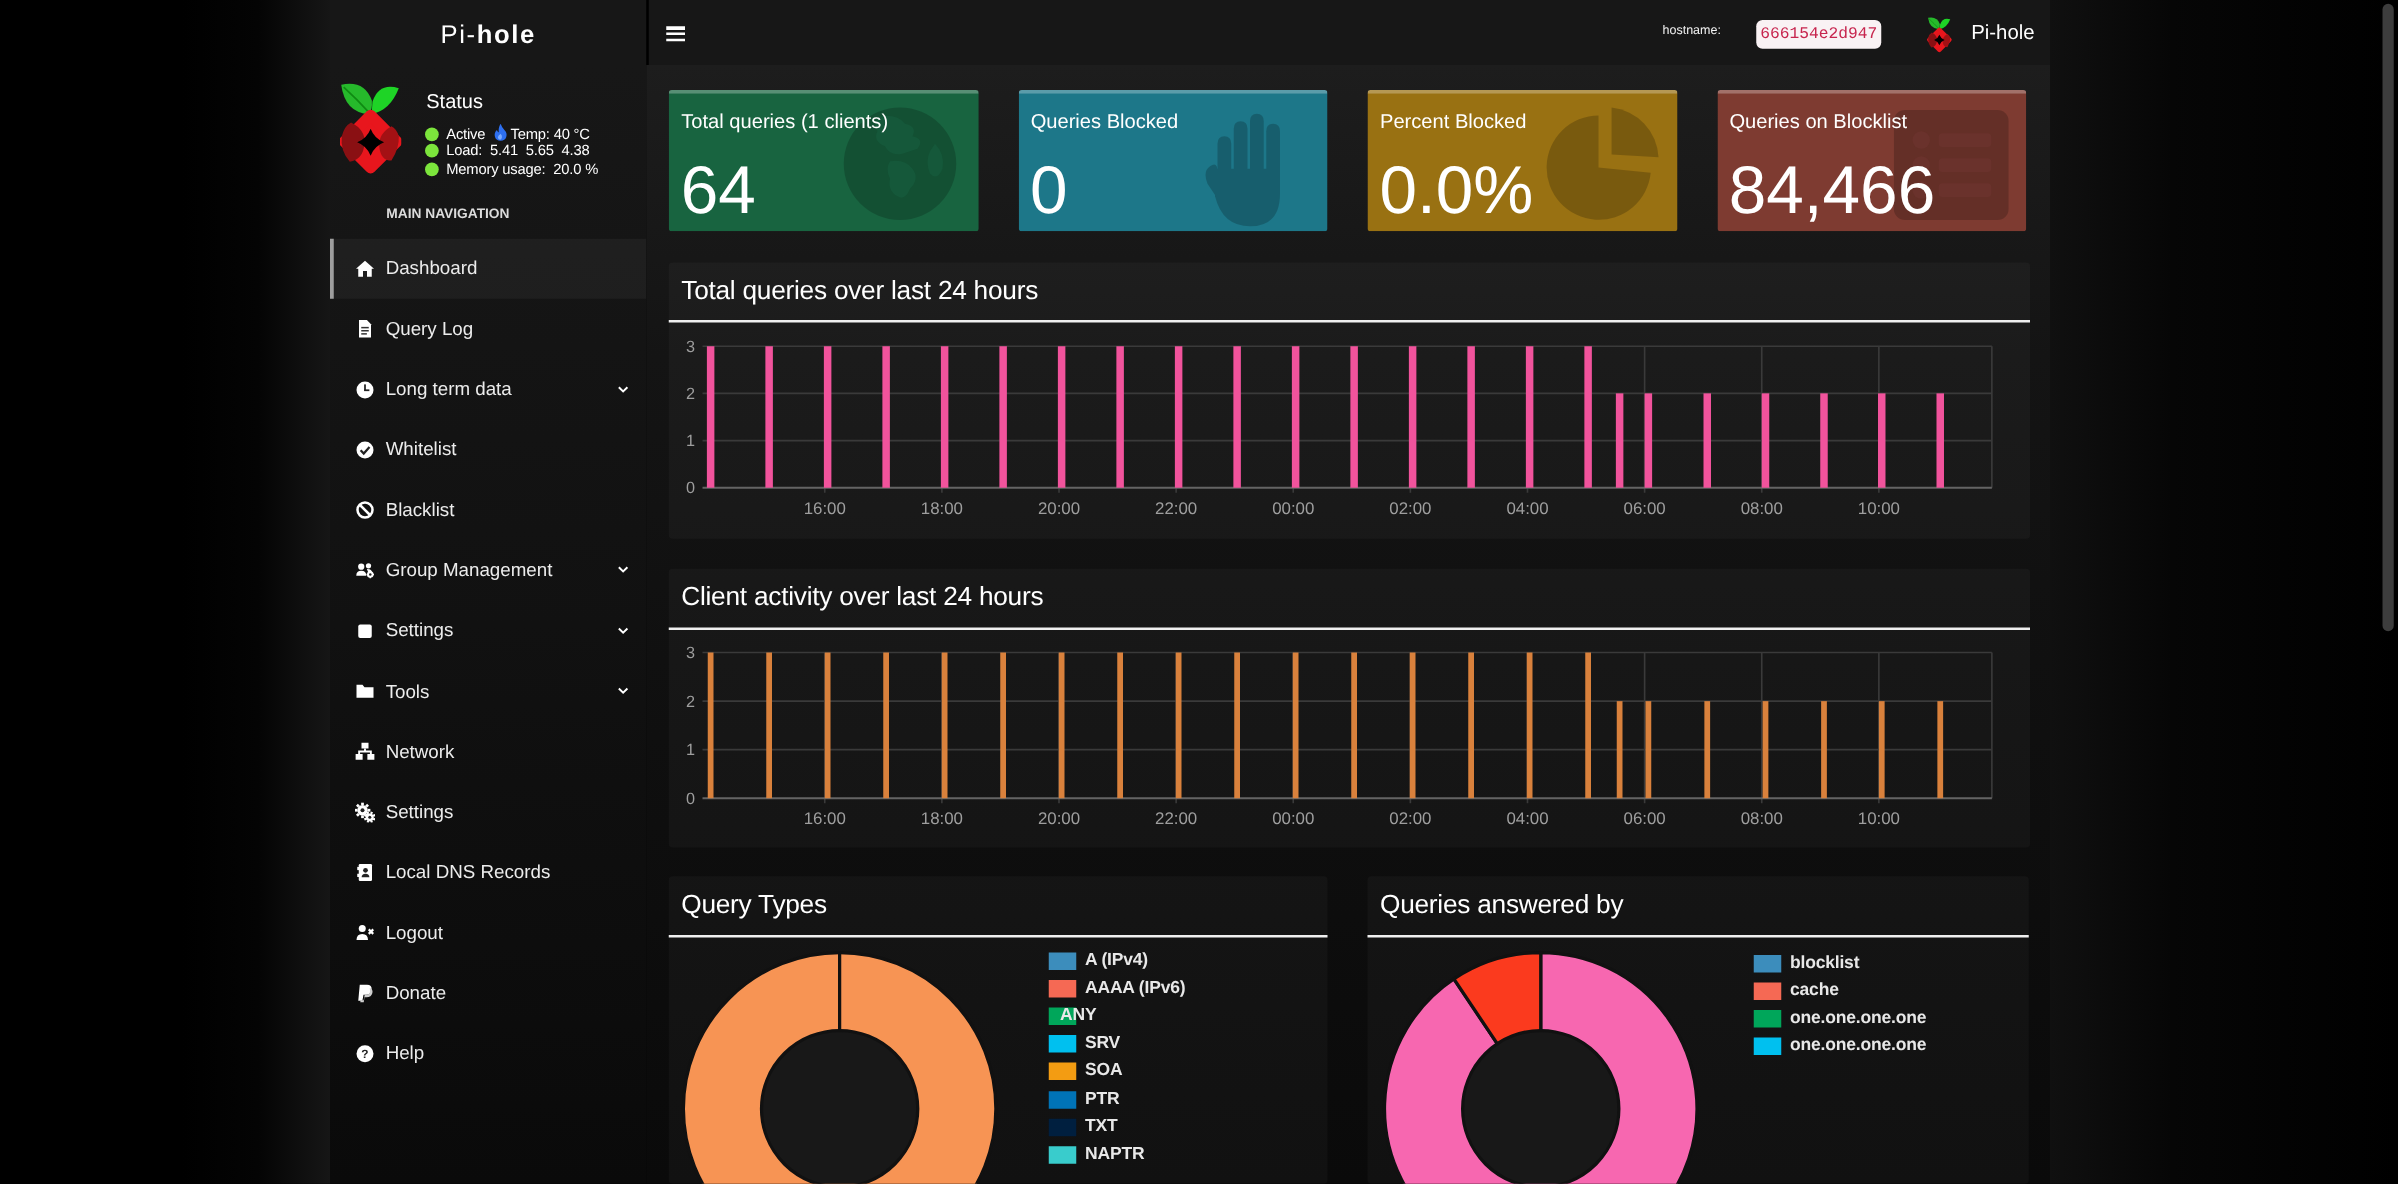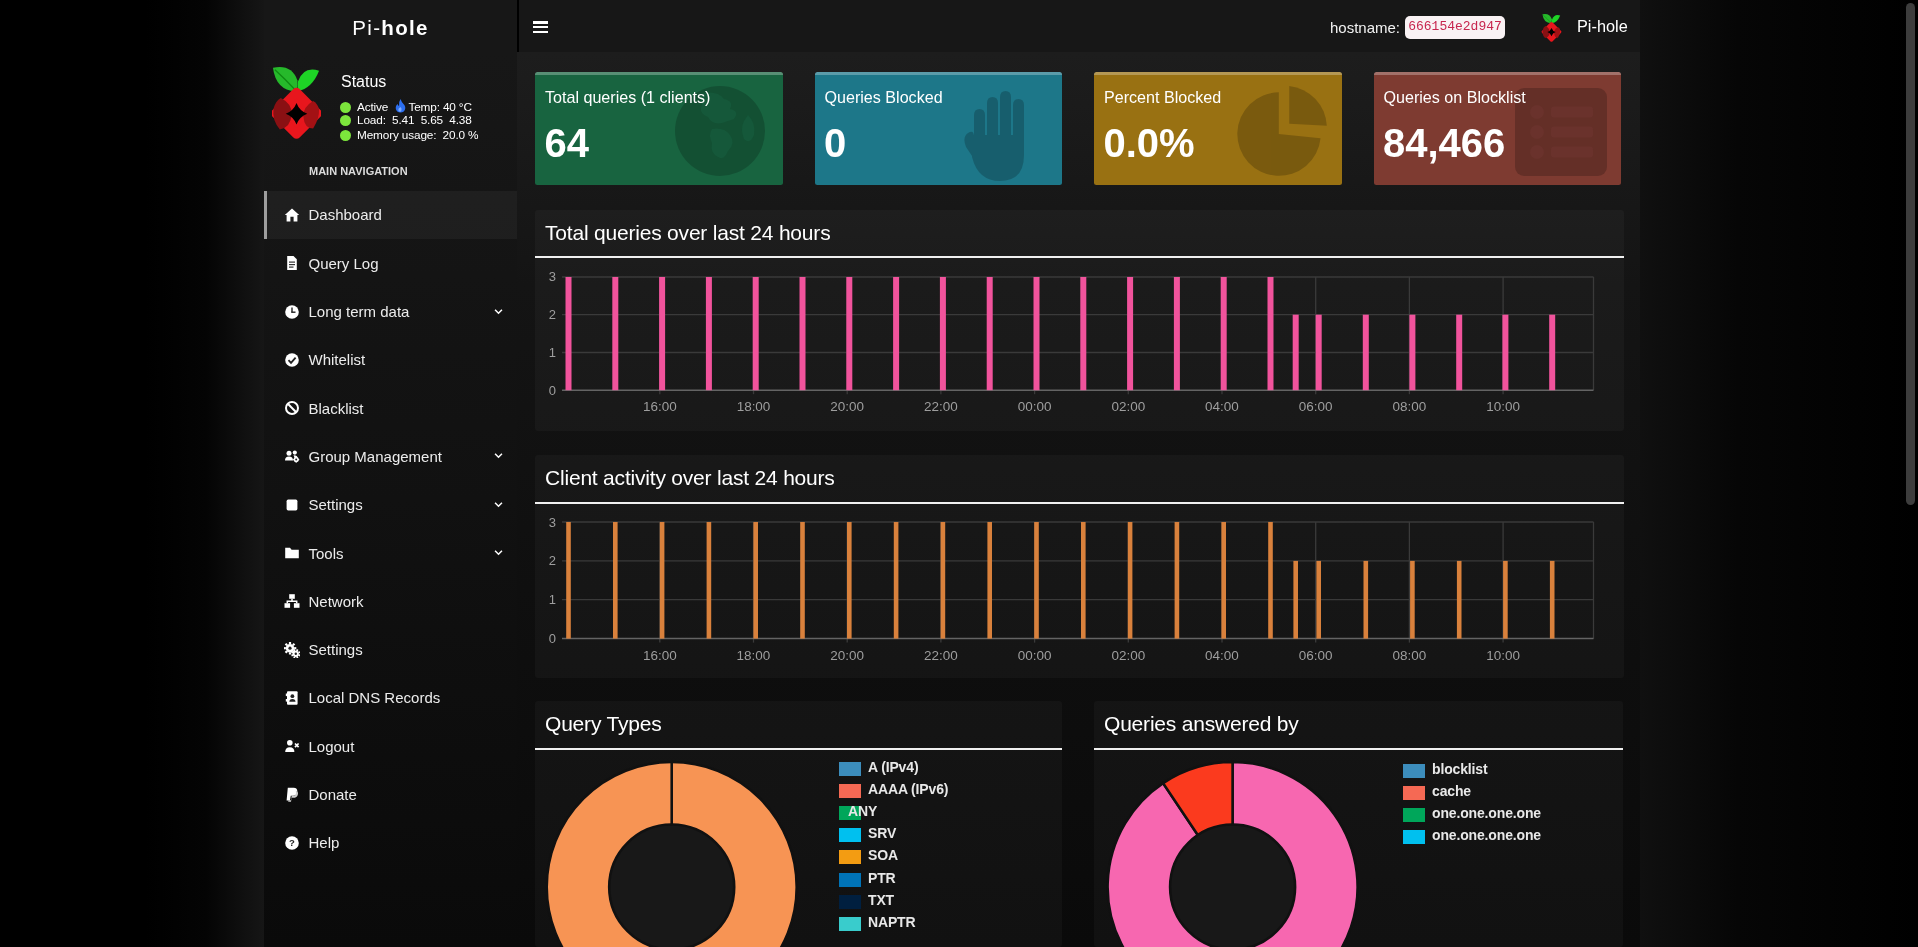--- a/index.html
+++ b/index.html
@@ -10,37 +10,37 @@
   background:linear-gradient(90deg,#101010 0%,#060606 35%,#000 100%); }
 .thumb { position:absolute;left:1906px;top:3px;width:9px;height:502px;background:#3d3d3d;border-radius:4.5px; }
 .logo { position:absolute;left:264px;top:0;width:253px;height:52px;background:#171717;
   color:#fff;font-size:20.5px;text-align:center;line-height:55px;letter-spacing:1.3px; }
 .navbar { position:absolute;left:519px;top:0;width:1121px;height:52px;background:#171717; }
 .sidebar { position:absolute;left:264px;top:52px;width:253px;height:895px;
   background:linear-gradient(180deg,#171717 0%,#111111 50%,#0a0a0a 100%); }
 .content { position:absolute;left:517px;top:52px;width:1123px;height:895px;
   background:linear-gradient(180deg,#1d1d1d 0%,#141414 26%,#0f0f0f 60%,#0a0a0a 100%); }
 .ham div { position:absolute;left:533px;width:14.7px;height:2.2px;background:#fff; }
-.hostname { position:absolute;left:1330px;top:19px;font-size:15px;color:#f2f2f2; }
+.hostname { position:absolute;left:1330px;top:19px;font-size:10px;color:#f2f2f2; }
 .badge { position:absolute;left:1405px;top:16.3px;width:100px;height:22.4px;background:#f9f2f4;
   border-radius:5px;color:#c7254e;font-family:"Liberation Mono",monospace;font-size:13px;
   text-align:center;line-height:22.4px; }
 .nbrand { position:absolute;left:1577px;top:17px;font-size:16.3px;color:#fff; }
 .mainnav { position:absolute;left:281px;top:164.5px;font-size:11px;font-weight:bold;color:#dcdcdc;margin-left:28px; }
 .mi { position:absolute;left:264px;width:253px;height:48.3px;color:#ececec;font-size:15px; }
 .mi.active { background:rgba(255,255,255,0.045);border-left:3px solid #9e9e9e; }
 .mi .micon { position:absolute;left:20px;top:16px;width:16px;height:16px; }
 .mi.active .micon { left:17px; }
 .mi span { position:absolute;left:44.5px;top:15.5px; }
 .mi.active span { left:41.5px; }
 .mi .chev { position:absolute;right:13px;top:18px;width:11px;height:11px; }
 .sbox { position:absolute;top:71.8px;width:247.5px;height:113px;border-radius:2.5px;
   border-top:3px solid rgba(255,255,255,0.28); overflow:hidden;padding-left:45px; }
 .sbl { position:absolute;left:10px;top:13.5px;font-size:16.1px;color:#fff; }
-.sbv { position:absolute;left:9.5px;top:46.5px;font-size:40px;font-weight:bold;color:#fff; }
+.sbv { position:absolute;left:9.5px;top:46.5px;font-size:54px;font-weight:normal;color:#fff; }
 .sbl,.sbv { position:absolute;z-index:2; }
 .panel { position:absolute;background:rgba(255,255,255,0.03);border-radius:3px; }
 .ptitle { position:absolute;left:10px;top:11px;font-size:21px;color:#fff;letter-spacing:-0.2px; }
 .psep { position:absolute;left:0;top:46.5px;width:100%;height:2px;background:#f0f0f0; }
 .strow { position:absolute;left:340px;font-size:11.8px;letter-spacing:-0.15px;color:#fff;height:13px;line-height:13px; }
 .strow .dot { display:inline-block;width:11px;height:11px;border-radius:50%;background:#7ce53c;
   margin-right:6px;vertical-align:-2px; }
 .strow b { font-weight:normal; }
 </style></head>
 <body>

